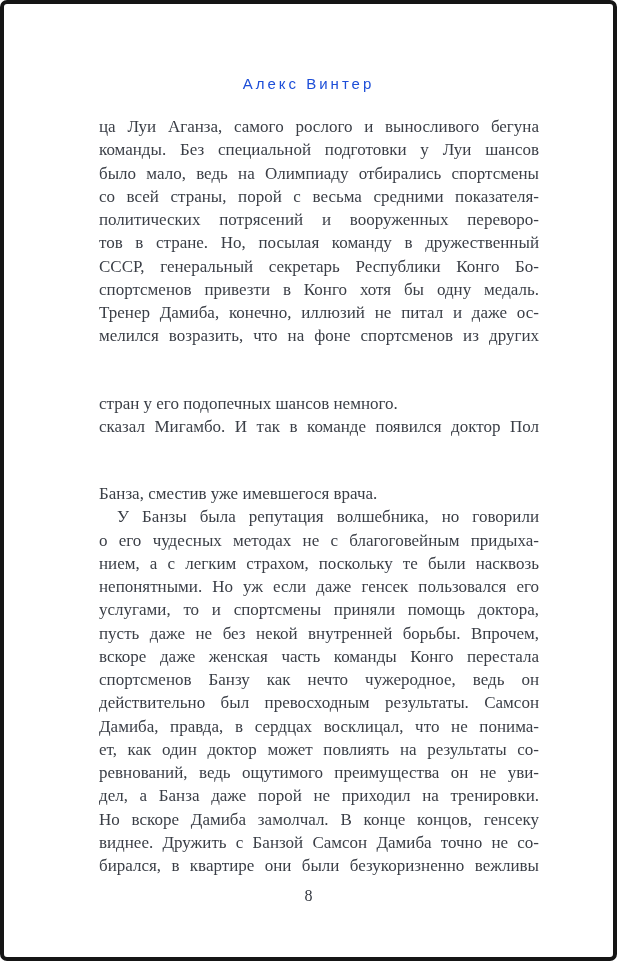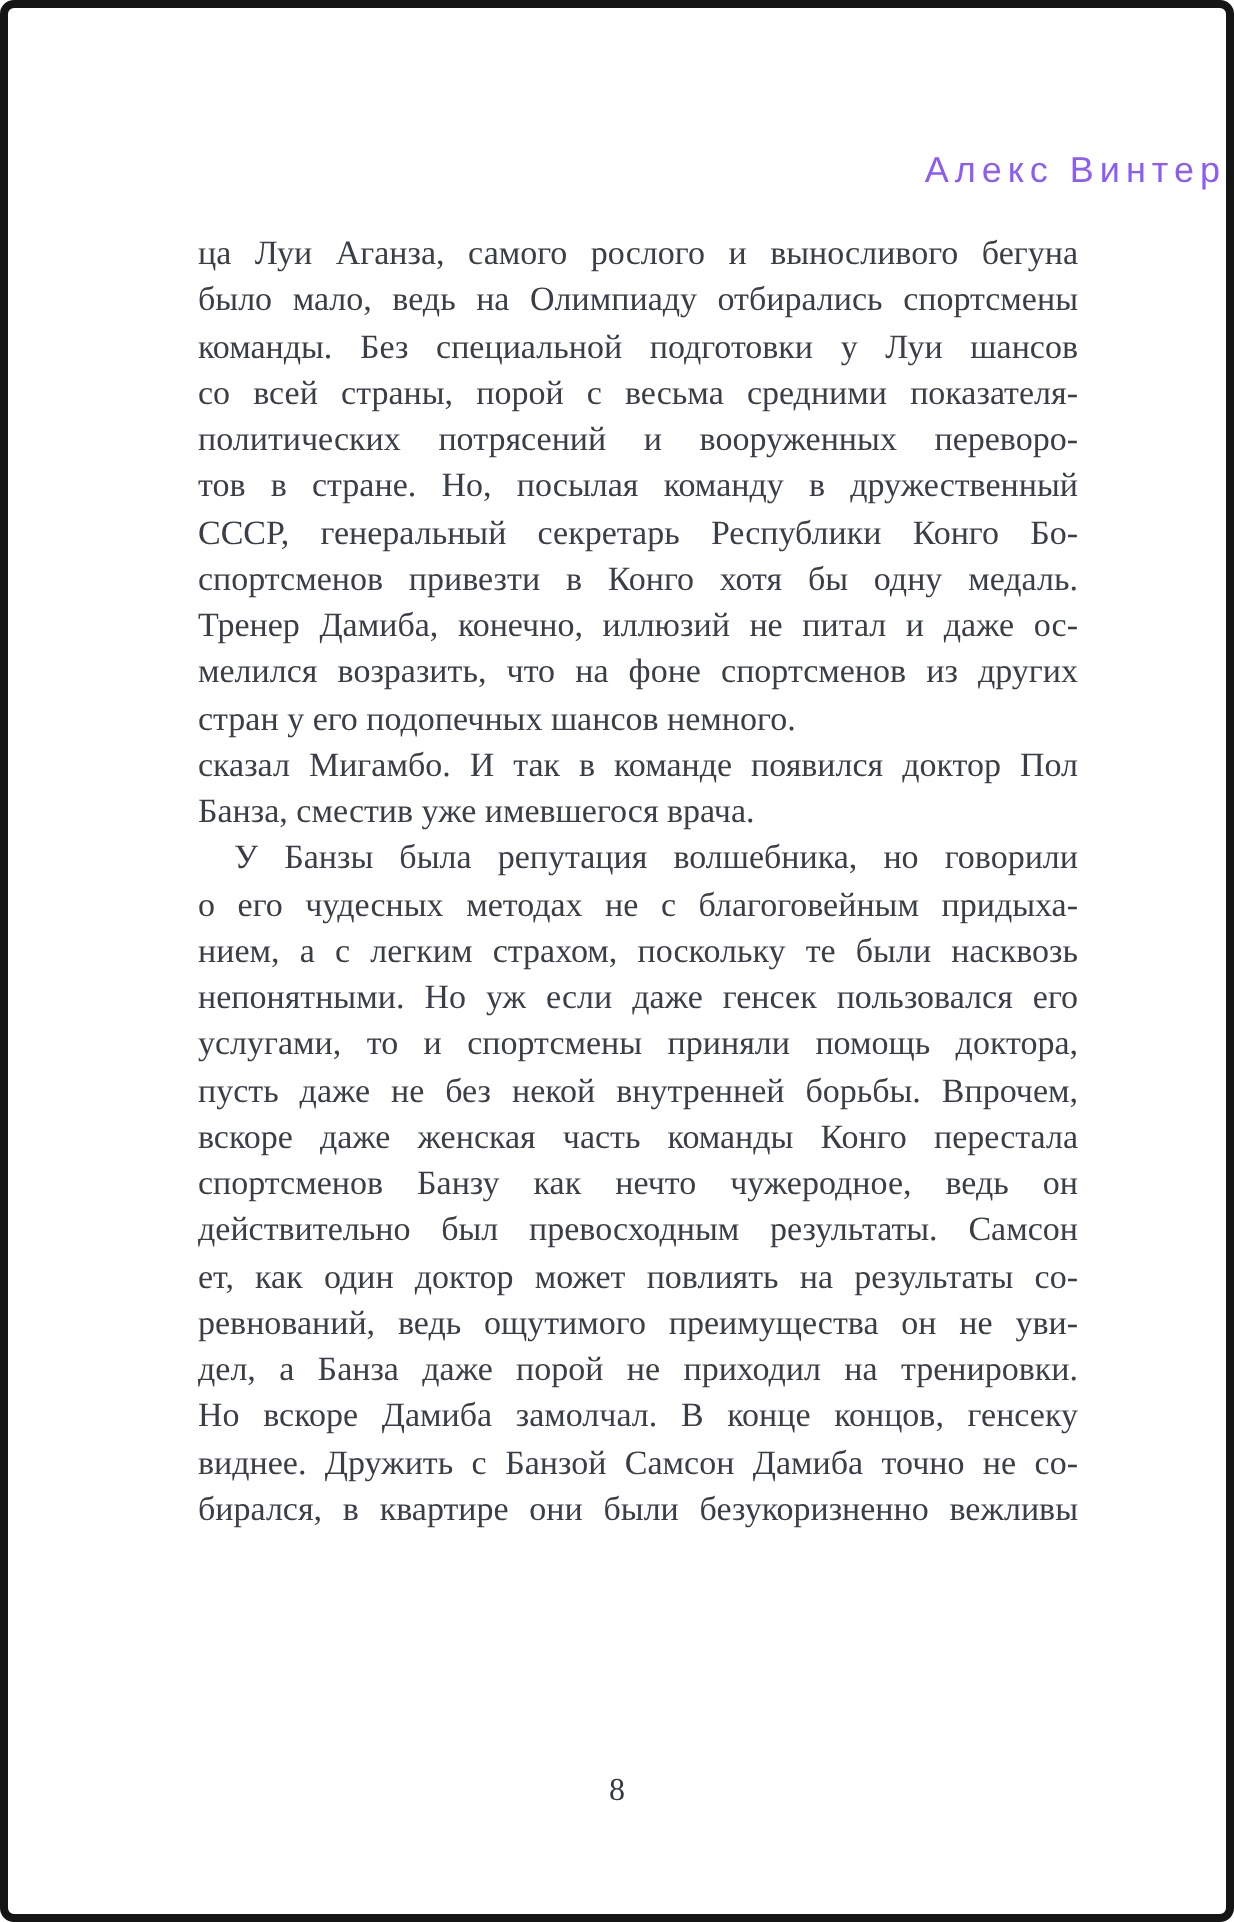--- a/index.html
+++ b/index.html
@@ -16,44 +16,45 @@
     border: 4px solid #151515;
     border-radius: 7px;
     overflow: hidden;
     font-family: "Liberation Serif", "DejaVu Serif", serif;
   }
   .running-header {
     position: absolute;
     top: 71px;
     left: 0;
     right: 0;
-    text-align: right;
+    text-align: center;
     font-family: "Liberation Sans", "DejaVu Sans", sans-serif;
-    font-size: 18px;
+    font-size: 15px;
     letter-spacing: 3px;
-    color: #8b5cf6;
+    color: #1d4ed8;
   }
   .page-text {
     position: absolute;
     top: 111px;
     left: 95px;
     width: 440px;
     font-size: 17px;
     color: #3a3e46;
   }
   .line {
     height: 23.25px;
     line-height: 23.25px;
     overflow: hidden;
     text-align: justify;
     text-align-last: justify;
     white-space: nowrap;
   }
   .line.par-end {
     text-align-last: left;
+    margin-top: 44px;
   }
   .line.indent {
     text-indent: 18px;
   }
   .page-number {
     position: absolute;
     top: 883px;
     left: 0;
     right: 0;
     text-align: center;
@@ -62,41 +63,42 @@
   }
 </style>
 </head>
 <body>
 
 <div class="book-page">
   <div class="running-header">Алекс Винтер</div>
 
   <div class="page-text">
       <div class="line">ца Луи Аганза, самого рослого и выносливого бегуна</div>
+      <div class="line">команды. Без специальной подготовки у Луи шансов</div>
       <div class="line">было мало, ведь на Олимпиаду отбирались спортсмены</div>
-      <div class="line">команды. Без специальной подготовки у Луи шансов</div>
       <div class="line">со всей страны, порой с весьма средними показателя-</div>
       <div class="line">политических потрясений и вооруженных переворо-</div>
       <div class="line">тов в стране. Но, посылая команду в дружественный</div>
       <div class="line">СССР, генеральный секретарь Республики Конго Бо-</div>
       <div class="line">спортсменов привезти в Конго хотя бы одну медаль.</div>
       <div class="line">Тренер Дамиба, конечно, иллюзий не питал и даже ос-</div>
       <div class="line">мелился возразить, что на фоне спортсменов из других</div>
       <div class="line par-end">стран у его подопечных шансов немного.</div>
       <div class="line">сказал Мигамбо. И так в команде появился доктор Пол</div>
       <div class="line par-end">Банза, сместив уже имевшегося врача.</div>
       <div class="line indent">У Банзы была репутация волшебника, но говорили</div>
       <div class="line">о его чудесных методах не с благоговейным придыха-</div>
       <div class="line">нием, а с легким страхом, поскольку те были насквозь</div>
       <div class="line">непонятными. Но уж если даже генсек пользовался его</div>
       <div class="line">услугами, то и спортсмены приняли помощь доктора,</div>
       <div class="line">пусть даже не без некой внутренней борьбы. Впрочем,</div>
       <div class="line">вскоре даже женская часть команды Конго перестала</div>
       <div class="line">спортсменов Банзу как нечто чужеродное, ведь он</div>
       <div class="line">действительно был превосходным результаты. Самсон</div>
+      <div class="line">Дамиба, правда, в сердцах восклицал, что не понима-</div>
       <div class="line">ет, как один доктор может повлиять на результаты со-</div>
       <div class="line">ревнований, ведь ощутимого преимущества он не уви-</div>
       <div class="line">дел, а Банза даже порой не приходил на тренировки.</div>
       <div class="line">Но вскоре Дамиба замолчал. В конце концов, генсеку</div>
       <div class="line">виднее. Дружить с Банзой Самсон Дамиба точно не со-</div>
       <div class="line">бирался, в квартире они были безукоризненно вежливы</div>
     </div>
 
   <div class="page-number">8</div>
 </div>

